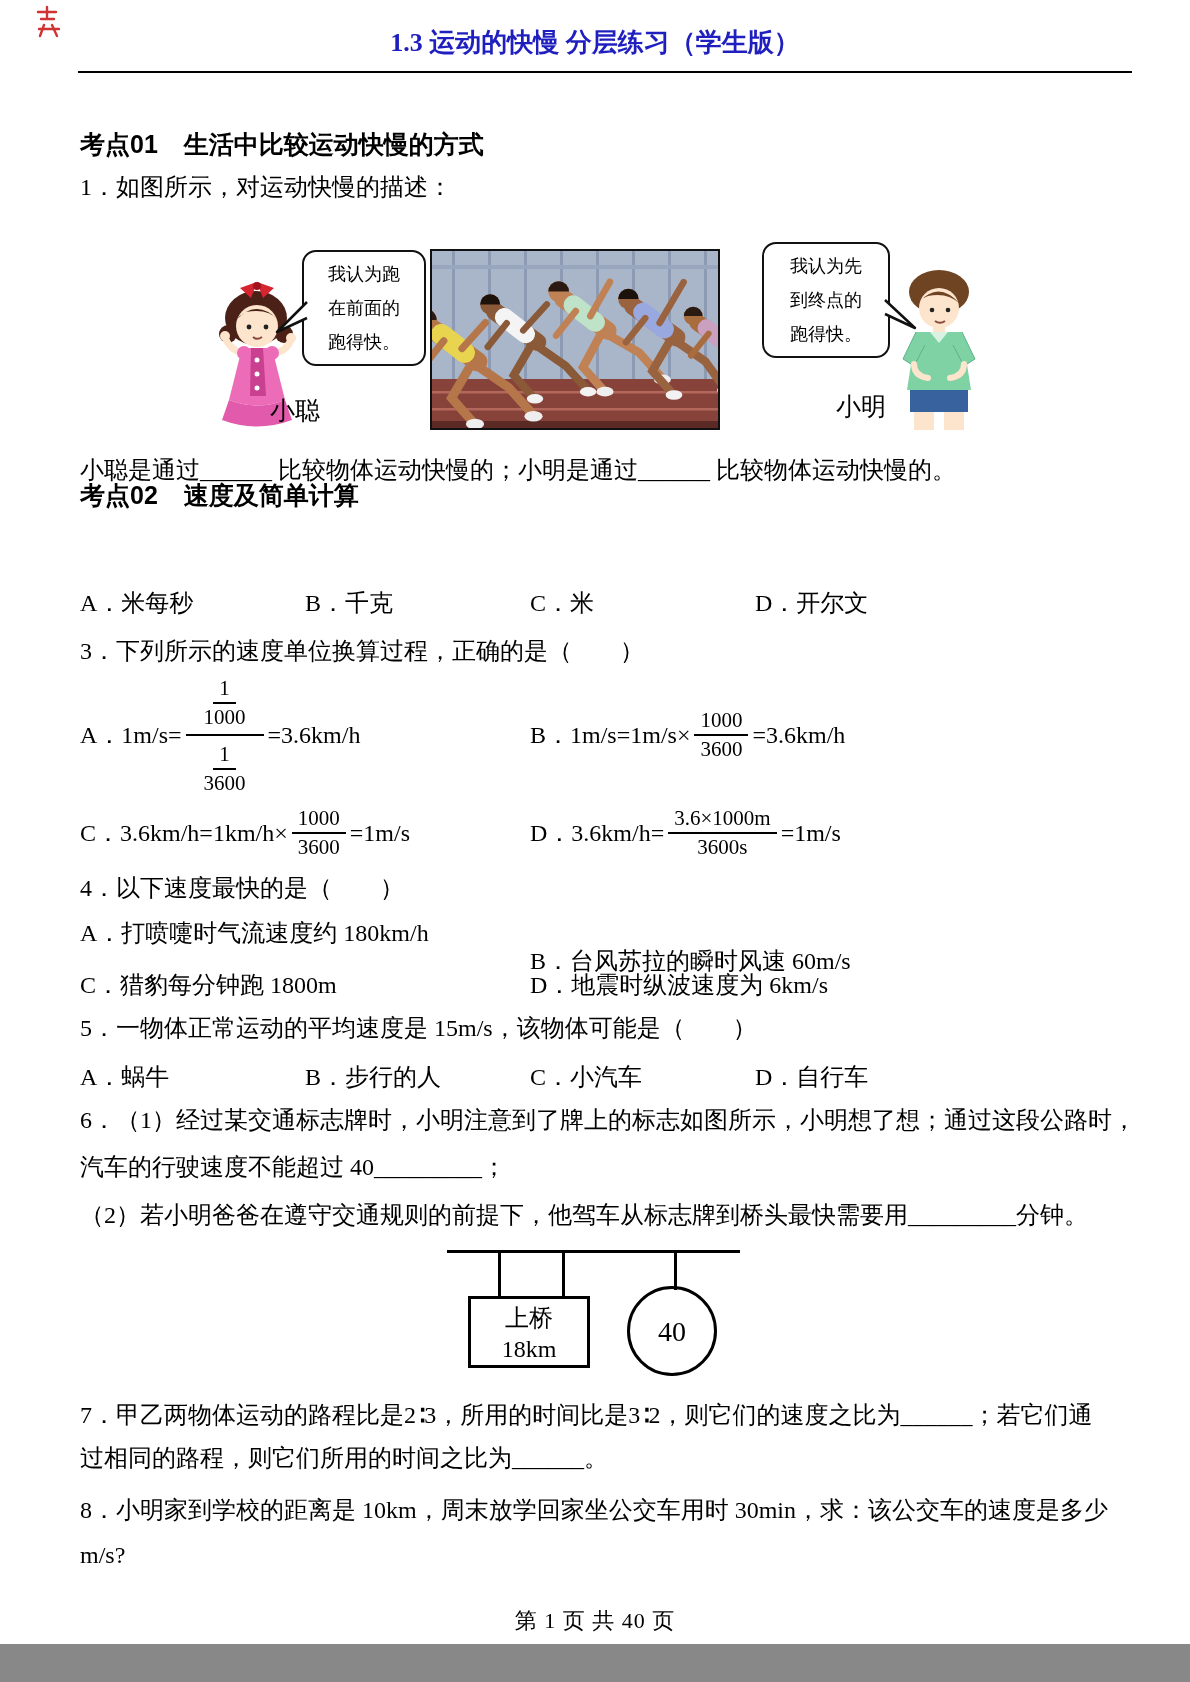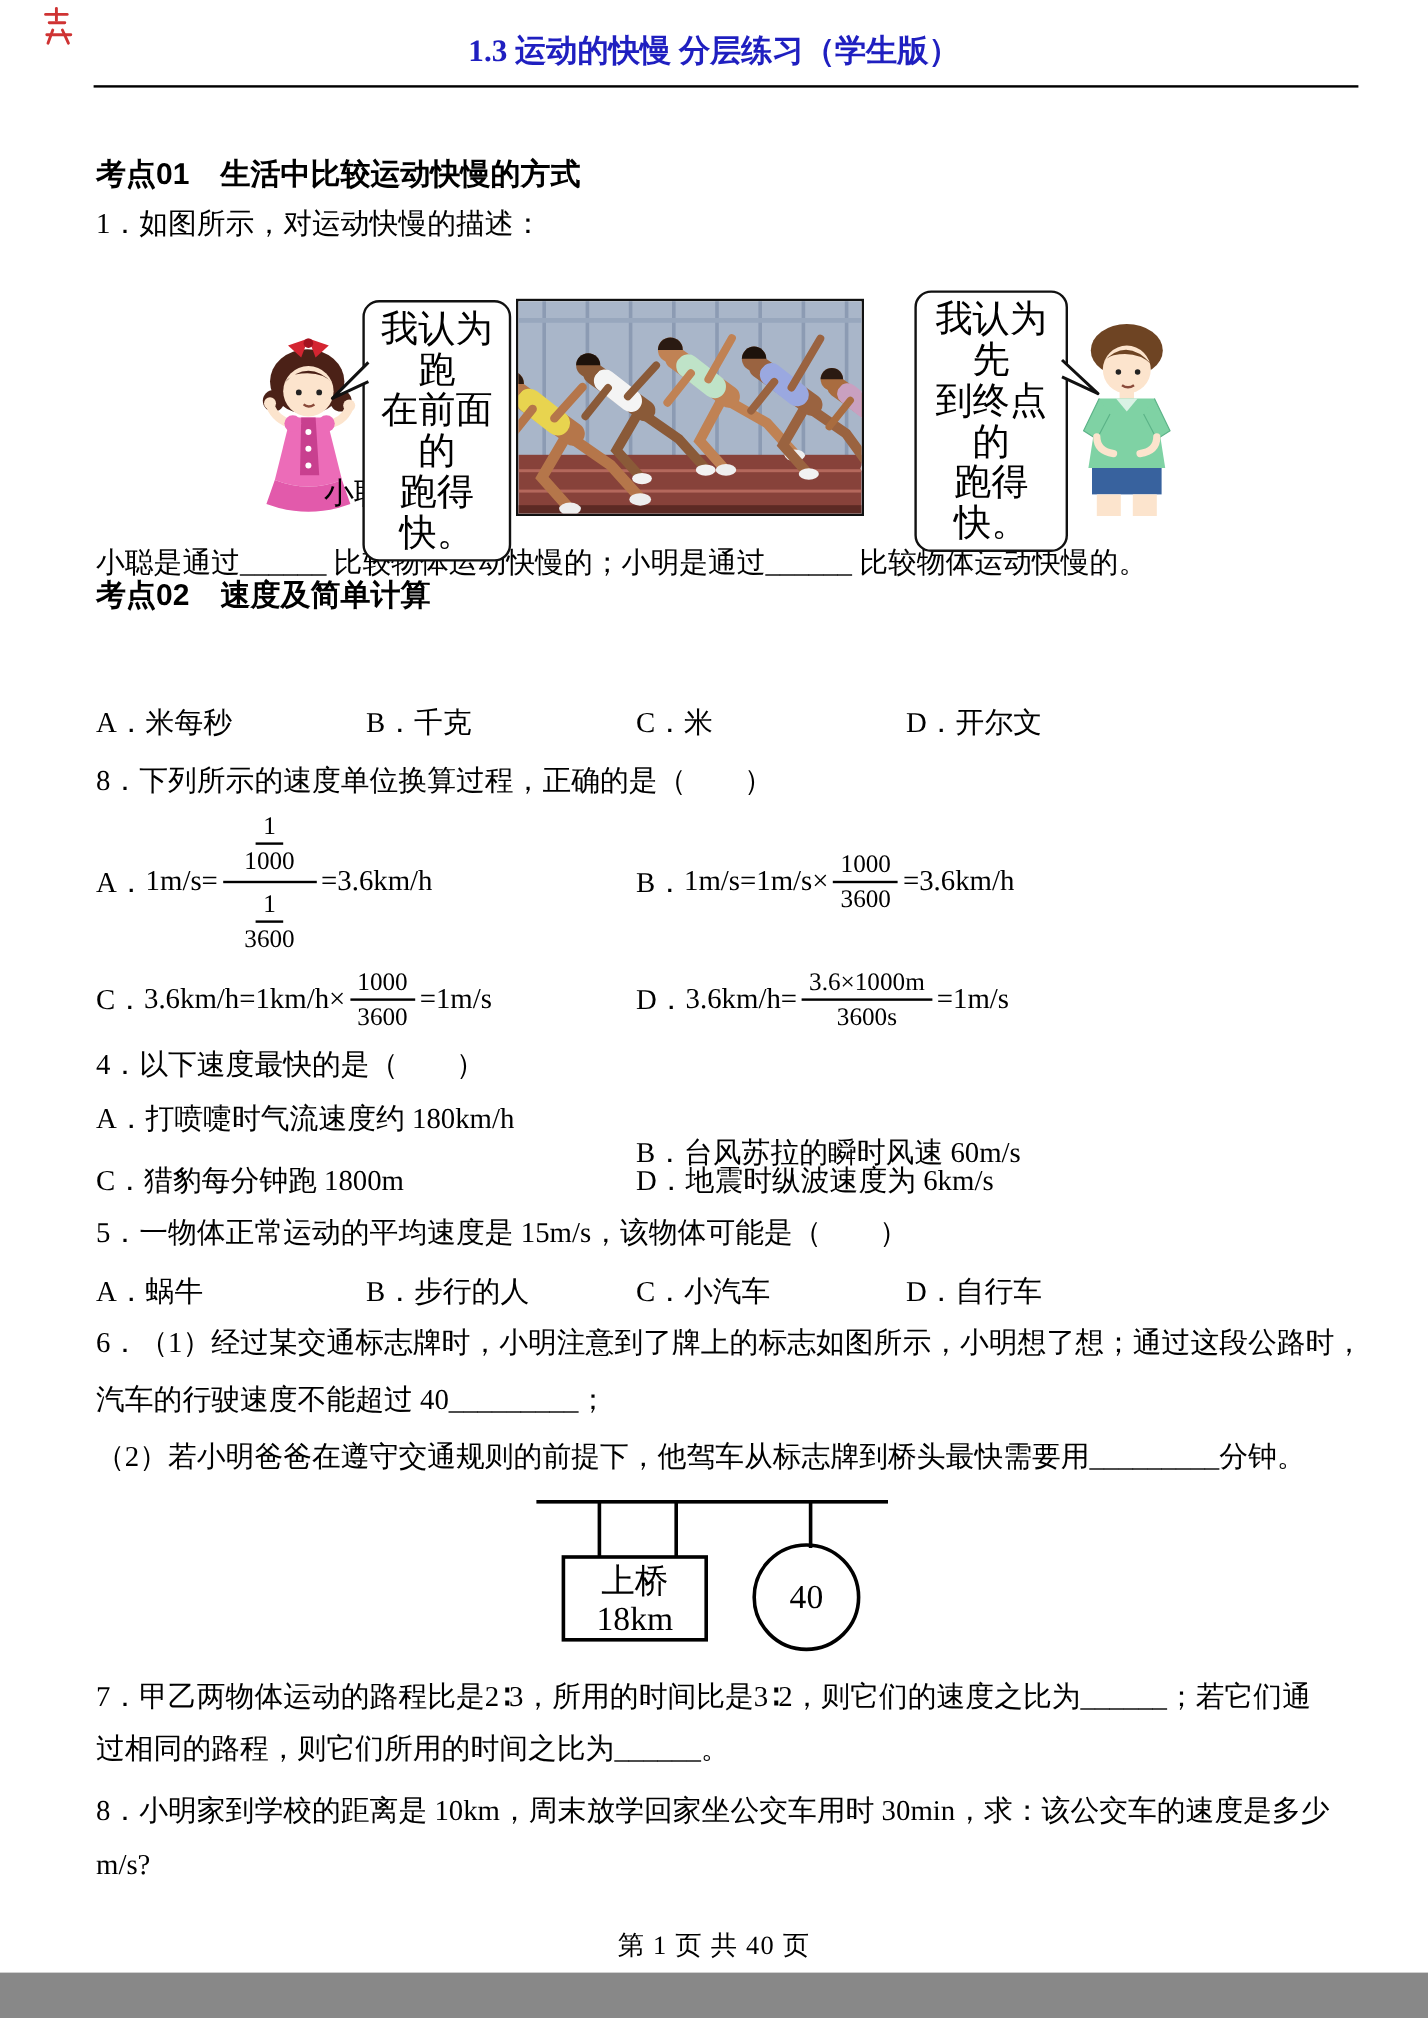--- a/index.html
+++ b/index.html
@@ -19,27 +19,27 @@
   .frow{position:absolute;display:flex;align-items:center;font-size:24px;white-space:nowrap;}
   .frac{display:inline-flex;flex-direction:column;align-items:center;font-size:21px;
         line-height:1.2;margin:0 4px;}
   .frac .num{padding:0 6px 1px;border-bottom:2px solid #000;text-align:center;}
   .frac .den{padding:1px 6px 0;text-align:center;}
   .bigfrac{display:inline-flex;flex-direction:column;align-items:center;margin:0 4px;}
   .bigfrac .bnum{border-bottom:2px solid #000;padding:0 8px 4px;}
   .bigfrac .bden{padding:4px 8px 0;}
   
   .bubble{position:absolute;background:#fff;border:2.5px solid #111;border-radius:14px;
-          font-size:31px;line-height:34px;text-align:center;padding:5px 8px;z-index:5;}
+          font-size:18px;line-height:34px;text-align:center;padding:5px 8px;z-index:5;}
   .bubble svg.tail{position:absolute;}
   
   .photo{position:absolute;border:2px solid #111;}
   
   .sd{position:absolute;background:#000;}
-  .signrect{position:absolute;border:3px solid #000;text-align:center;font-size:28px;
+  .signrect{position:absolute;border:3px solid #000;text-align:center;font-size:24px;
             line-height:31px;padding-top:4px;box-sizing:border-box;}
   .signcircle{position:absolute;border:3px solid #000;border-radius:50%;text-align:center;
               font-size:28px;box-sizing:border-box;}
   .figlabel{position:absolute;font-size:25px;white-space:nowrap;}
   .footer{position:absolute;font-size:22px;letter-spacing:1px;}
 </style>
 </head>
 <body>
 
 <div class="page">
@@ -217,21 +217,21 @@
 
   <div class="heading" style="left:80px;top:479px;">
     <span>考点02</span><span class="topic-gap"></span><span>速度及简单计算</span>
   </div>
 
   <div class="opt" style="left:80px;top:588px;">A．米每秒</div>
   <div class="opt" style="left:305px;top:588px;">B．千克</div>
   <div class="opt" style="left:530px;top:588px;">C．米</div>
   <div class="opt" style="left:755px;top:588px;">D．开尔文</div>
 
-  <div class="tline" style="left:80px;top:636px;">8．下列所示的速度单位换算过程，正确的是（　　）</div>
+  <div class="tline" style="left:80px;top:636px;">3．下列所示的速度单位换算过程，正确的是（　　）</div>
 
   <div class="frow" style="left:80px;top:672px;height:126px;">
     <span>A．</span>
     <span>1m/s=</span>
     <span class="bigfrac">
       <span class="bnum"><span class="frac">
             <span class="num">1</span>
             <span class="den">1000</span>
           </span></span>
       <span class="bden"><span class="frac">

